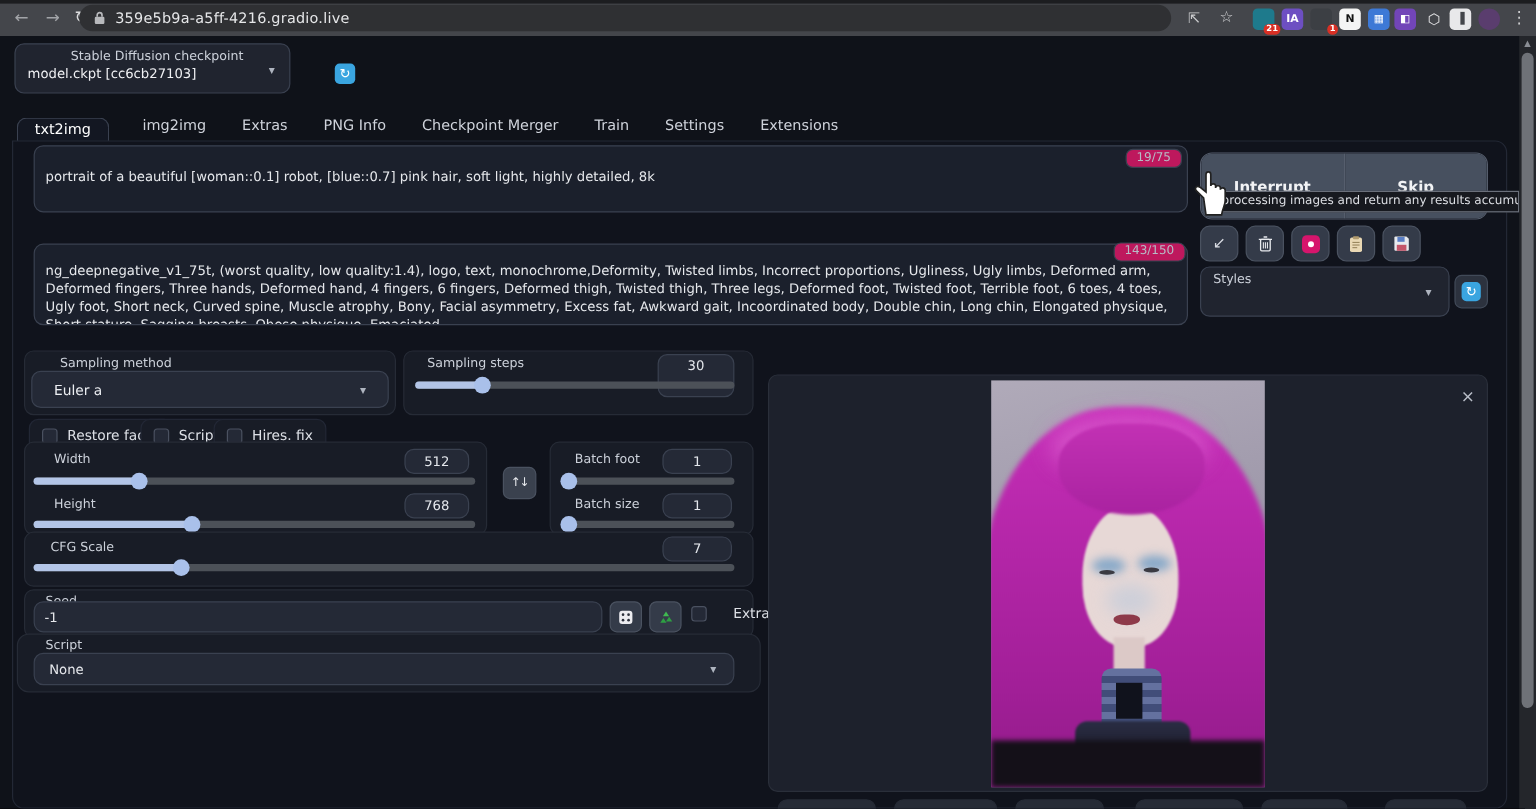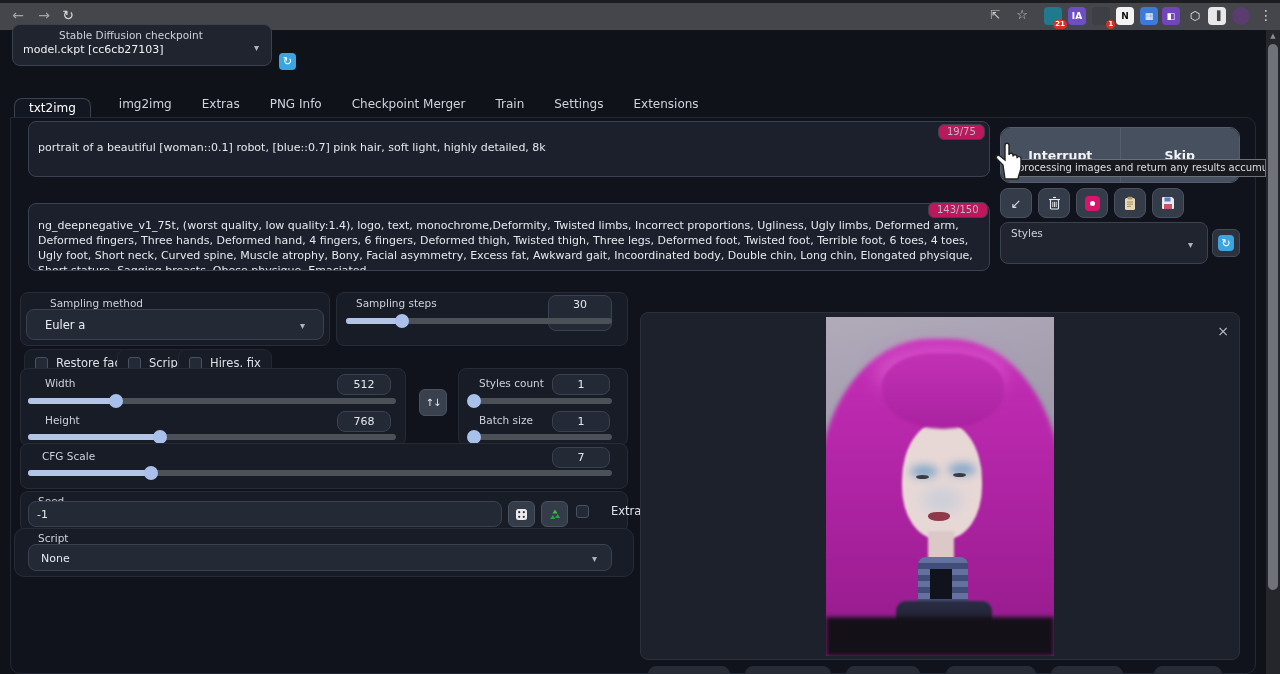--- a/index.html
+++ b/index.html
@@ -53,39 +53,46 @@
 </head>
 <body>
 
 <div id="app">
 
   <div class="abs chrome">
     <div class="abs chrome-top"></div>
     <div class="abs navbtn" style="left:8px">←</div>
     <div class="abs navbtn" style="left:34px">→</div>
     <div class="abs navbtn" style="left:58px;color:#dadbdd">↻</div>
+    <div class="abs urlbar">
+      <svg width="10" height="12" viewBox="0 0 10 12">
+        <rect x="1" y="5" width="8" height="6" rx="1" fill="#b8b9bc"></rect>
+        <path d="M3 5 V3.5 A2 2 0 0 1 7 3.5 V5" stroke="#b8b9bc" stroke-width="1.4" fill="none"></path>
+      </svg>
+      <span class="urltext">359e5b9a-a5ff-4216.gradio.live</span>
+    </div>
     <div class="abs navbtn" style="left:985px;color:#cbccce;font-size:12px">⇱</div>
     <div class="abs navbtn" style="left:1012px;color:#cbccce;font-size:13px">☆</div>
     <div class="abs extico" style="left:1044px;background:#1e7a8c">
       <span class="badge">21</span>
     </div>
     <div class="abs extico" style="left:1068px;background:#6d4fc2">IA</div>
     <div class="abs extico" style="left:1092px;background:#3c3f44">
       <span class="badge">1</span>
     </div>
     <div class="abs extico" style="left:1116px;background:#f4f4f4;color:#111">N</div>
     <div class="abs extico" style="left:1140px;background:#3d79d6">▦</div>
     <div class="abs extico" style="left:1162px;background:#7245b8">◧</div>
     <div class="abs extico" style="left:1186px;background:transparent;color:#e8e8ea;font-size:12px">⬡</div>
     <div class="abs extico" style="left:1208px;background:#e8e8ea;color:#44464b">▐</div>
     <div class="abs extico" style="left:1232px;background:#5a3d6e;border-radius:50%"></div>
     <div class="abs navbtn" style="left:1256px;color:#cbccce">⋮</div>
   </div>
 
-  <div class="abs inputbox" style="left:12px;top:24px;width:260px;height:42px;background:#20242f">
+  <div class="abs inputbox" style="left:12px;top:36px;width:230px;height:42px;background:#20242f">
     <div class="abs smalllabel" style="left:46px;top:4px">Stable Diffusion checkpoint</div>
     <div class="abs" style="left:10px;top:18px;font-size:11px;color:#f0f1f4">model.ckpt [cc6cb27103]</div>
     <div class="abs chevron" style="right:12px;top:17px">▾</div>
   </div>
   <div class="abs refresh-blue" style="left:279px;top:53px;width:17px;height:17px">↻</div>
 
   <div class="abs" style="left:14px;top:90px;display:flex;gap:26px;align-items:flex-end">
     <div class="tab active">txt2img</div>
     <div class="tab">img2img</div>
     <div class="tab">Extras</div>
@@ -201,21 +208,21 @@
   <div class="track" style="left:28px;top:434px;width:368px">
     <div class="fill" style="width: 36%;"></div>
     <div class="thumb" style="left: 36%;"></div>
   </div>
 
   <div class="abs" style="left:419px;top:389px;width:28px;height:27px;background:#3a414e;border:1px solid #4a5260;border-radius:6px;display:flex;align-items:center;justify-content:center;font-size:10px;letter-spacing:-1px;color:#e8eaee">
     <span>↑↓</span>
   </div>
 
   <div class="abs card" style="left:458px;top:368px;width:170px;height:78px"></div>
-  <div class="abs sliderlabel" style="left:479px;top:377px">Styles count</div>
+  <div class="abs sliderlabel" style="left:479px;top:377px">Batch foot</div>
   <div class="abs valbox" style="left:552px;top:374px;width:58px;height:21px;line-height:19px">1</div>
   <div class="track" style="left:468px;top:398px;width:144px">
     <div class="fill" style="width: 4%;"></div>
     <div class="thumb" style="left: 4%;"></div>
   </div>
   <div class="abs sliderlabel" style="left:479px;top:414px">Batch size</div>
   <div class="abs valbox" style="left:552px;top:411px;width:58px;height:21px;line-height:19px">1</div>
   <div class="track" style="left:468px;top:434px;width:144px">
     <div class="fill" style="width: 4%;"></div>
     <div class="thumb" style="left: 4%;"></div>

